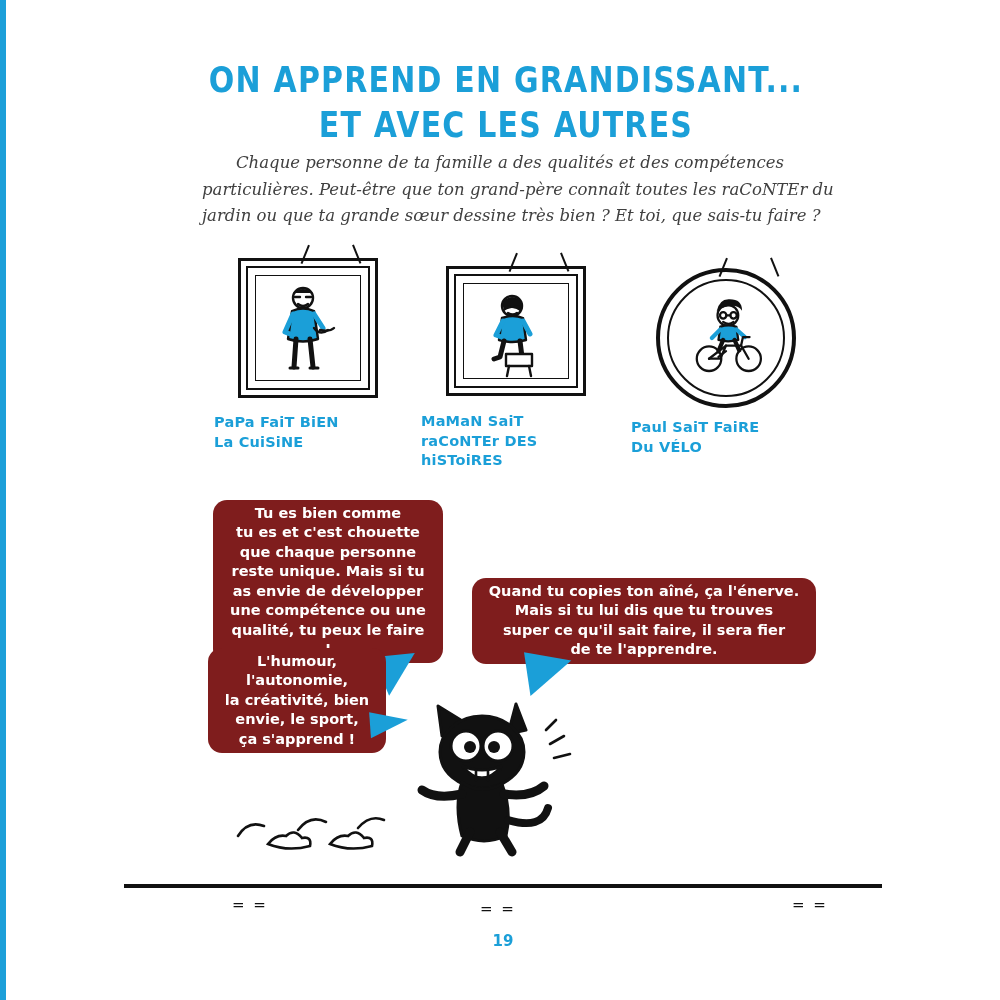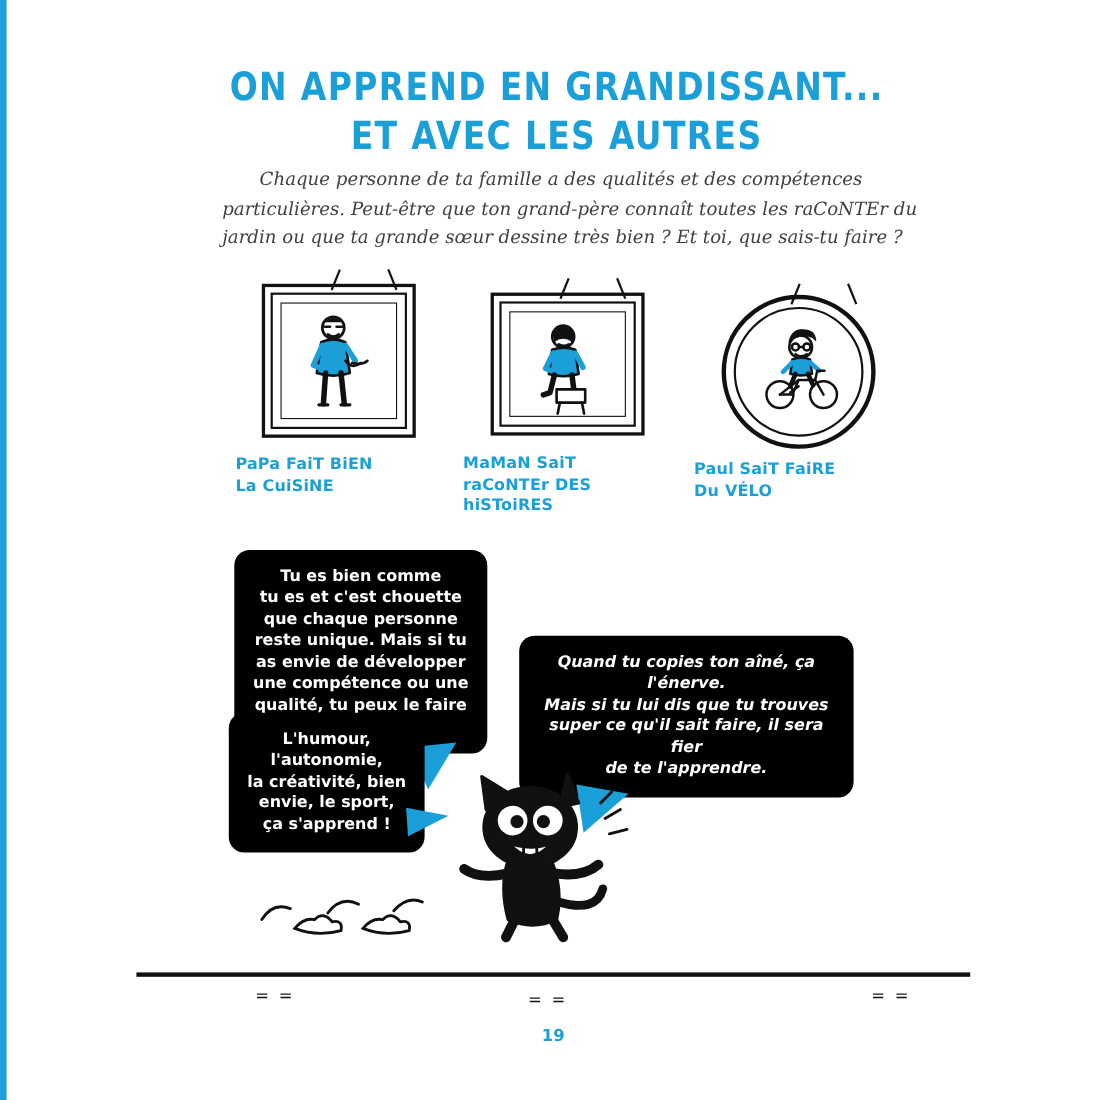--- a/index.html
+++ b/index.html
@@ -132,48 +132,48 @@
     font-family: "DejaVu Sans", sans-serif;
     font-size: 14.5px;
     line-height: 1.35;
     font-weight: bold;
     letter-spacing: .2px;
   }
 
   
   .bubble {
     position: absolute;
-    background: #000000;
+    background: #7f1d1d;
     color: #ffffff;
     border-radius: 14px;
     font-family: "DejaVu Sans", sans-serif;
     font-weight: bold;
     font-size: 14.5px;
     line-height: 1.34;
     text-align: center;
-    padding: 15px 14px;
+    padding: 4px 14px;
     box-sizing: border-box;
   }
   .bubble .tail {
     position: absolute;
     width: 0; height: 0;
   }
 
   
   #bubble-1 { left: 207px; top: 500px; width: 230px; }
   #bubble-1 .tail {
     right: 26px; bottom: -32px;
     border-left: 12px solid transparent;
     border-right: 30px solid transparent;
     border-top: 40px solid #1b9fd8;
     transform: rotate(-6deg);
   }
 
   
-  #bubble-2 { left: 466px; top: 578px; width: 304px; font-style: italic; }
+  #bubble-2 { left: 466px; top: 578px; width: 344px; }
   #bubble-2 .tail {
     left: 48px; bottom: -34px;
     border-left: 14px solid transparent;
     border-right: 34px solid transparent;
     border-top: 42px solid #1b9fd8;
     transform: rotate(10deg);
   }
 
   
   #bubble-3 { left: 202px; top: 648px; width: 178px; }

